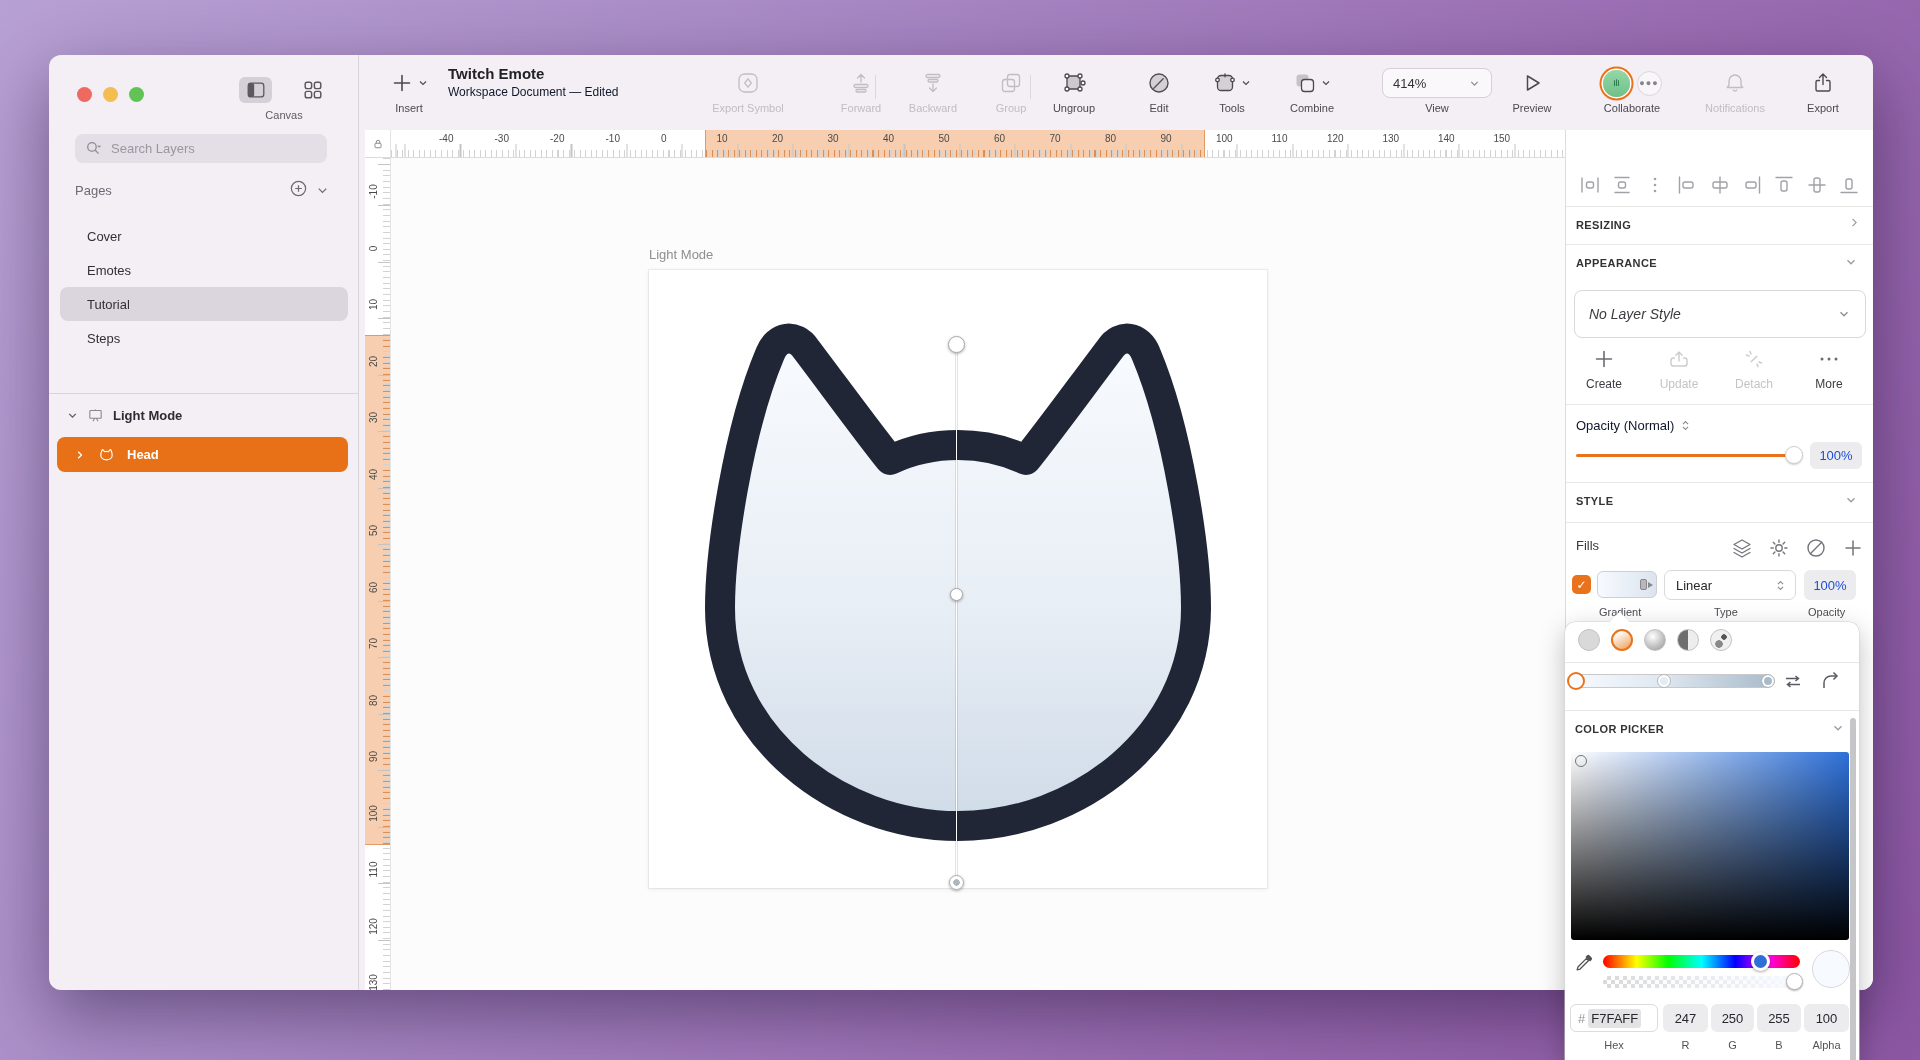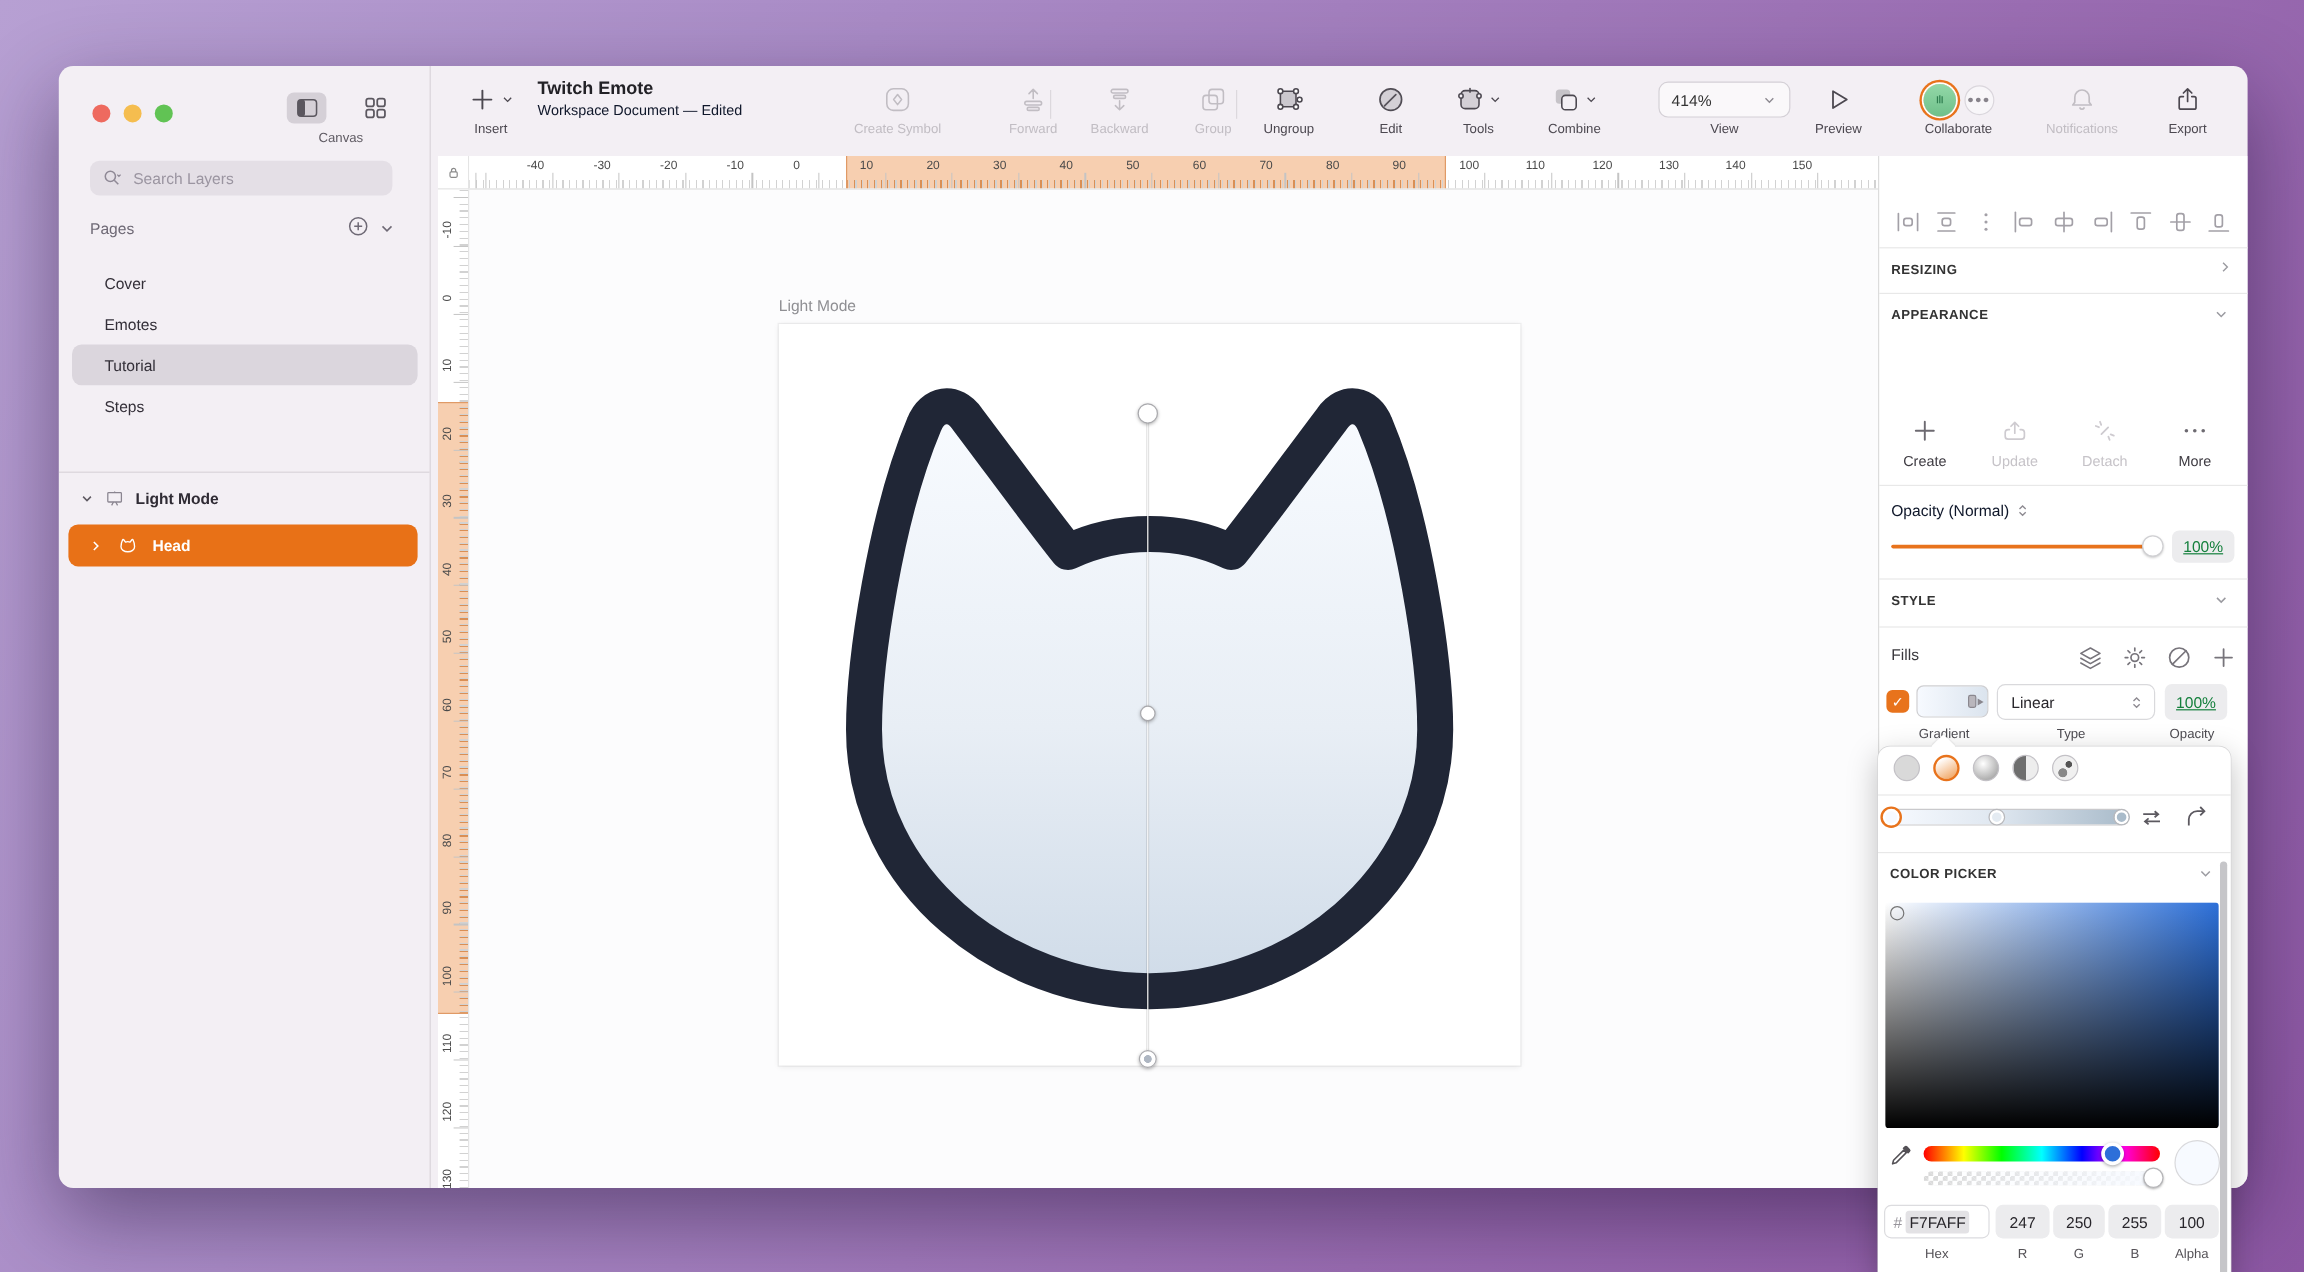--- a/index.html
+++ b/index.html
@@ -83,21 +83,21 @@
   .sec-head{position:absolute;left:10px;font-size:11px;font-weight:700;letter-spacing:.4px;color:#333;}
   .sec-chev{position:absolute;color:#9a9aa0;}
   .layer-style{position:absolute;left:8px;top:160px;width:292px;height:48px;border:1px solid #d9d9dc;border-radius:8px;
     display:flex;align-items:center;justify-content:space-between;padding:0 14px;font-size:14px;font-style:italic;color:#3c3c40;background:#fff;}
   .sty-btn{position:absolute;top:218px;width:76px;margin-left:-38px;display:flex;flex-direction:column;align-items:center;gap:7px;font-size:12px;color:#3e3b42;}
   .sty-btn .ic{height:22px;display:flex;align-items:center;color:#6d6a71;}
   .sty-btn.dis{color:#c6c3c8;} .sty-btn.dis .ic{color:#cecbd0;}
   .op-label{position:absolute;left:10px;top:288px;font-size:13px;color:#0f172a;display:flex;align-items:center;gap:5px;}
   .op-track{position:absolute;left:10px;top:324px;width:220px;height:3px;border-radius:2px;background:#e8731c;}
   .op-knob{position:absolute;left:219px;top:316px;width:18px;height:18px;border-radius:50%;background:#fff;border:1px solid #d0d0d3;box-shadow:0 1px 2px rgba(0,0,0,.2);}
-  .val-box{position:absolute;background:#ececee;border-radius:6px;font-size:13px;color:#15803d;display:flex;align-items:center;justify-content:center;text-decoration:underline;}
+  .val-box{position:absolute;background:#ececee;border-radius:6px;font-size:13px;color:#1d4ed8;display:flex;align-items:center;justify-content:center;}
   .fills-label{position:absolute;left:10px;top:408px;font-size:13px;color:#3a383d;}
   .fills-icons{position:absolute;right:8px;top:406px;display:flex;gap:13px;color:#77747b;}
   .chk{position:absolute;left:6px;top:445px;width:19px;height:19px;border-radius:5px;background:#e8731c;color:#fff;
     font-size:12px;font-weight:700;display:flex;align-items:center;justify-content:center;}
   .swatch{position:absolute;left:31px;top:441px;width:60px;height:27px;border-radius:6px;border:1px solid #cfcfd2;
     background:linear-gradient(90deg,#f7faff,#dbe4ee);display:flex;align-items:center;justify-content:flex-end;padding-right:3px;gap:1px;}
   .swatch .mini{width:7px;height:11px;border:1px solid #8a878e;border-radius:2px;background:#b9b6bc;}
   .swatch .tri{width:0;height:0;border-top:3.5px solid transparent;border-bottom:3.5px solid transparent;border-left:5px solid #8a878e;}
   .type-dd{position:absolute;left:98px;top:440px;width:132px;height:30px;border:1px solid #d9d9dc;border-radius:7px;
     display:flex;align-items:center;justify-content:space-between;padding:0 8px 0 11px;font-size:13px;color:#28262b;background:#fff;}
@@ -181,21 +181,21 @@
           </div>
           <div>Insert</div>
         </div>
         <div class="tb-item dis" style="left: 699px;">
           <div class="ic">
             <svg width="24" height="24" viewBox="0 0 24 24" fill="none" stroke="currentColor" stroke-width="1.3" stroke-linecap="round" stroke-linejoin="round">
               <rect x="3" y="3" width="18" height="18" rx="5.5"></rect>
               <path d="M12 7.8l3.3 4.2-3.3 4.2-3.3-4.2z"></path>
             </svg>
           </div>
-          <div>Create Symbol</div>
+          <div>Export Symbol</div>
         </div>
         <div class="tb-item dis" style="left: 812px;">
           <div class="ic">
             <svg width="24" height="24" viewBox="0 0 24 24" fill="none" stroke="currentColor" stroke-width="1.3" stroke-linecap="round" stroke-linejoin="round">
               <path d="M12 3.5v7.5M8.5 7L12 3.5 15.5 7"></path>
               <rect x="5" y="13.5" width="14" height="3" rx="1.5"></rect>
               <rect x="7" y="18.5" width="10" height="2.5" rx="1.25"></rect>
             </svg>
           </div>
           <div>Forward</div>
@@ -519,20 +519,26 @@
             <path d="M7 4.5l5.5 5.5L7 15.5"></path>
           </svg>
       </div>
       <div class="sec-div" style="top:114px"></div>
       <div class="sec-head" style="top:127px">APPEARANCE</div>
       <div class="sec-chev" style="left:278px;top:125px">
         <svg width="14" height="14" viewBox="0 0 20 20" fill="none" stroke="currentColor" stroke-width="1.8">
             <path d="M5 7.5l5 5 5-5"></path>
           </svg>
       </div>
+      <div class="layer-style">
+        <span>No Layer Style</span>
+        <svg width="14" height="14" viewBox="0 0 20 20" fill="none" stroke="#8d8a91" stroke-width="1.8">
+            <path d="M5 7.5l5 5 5-5"></path>
+          </svg>
+      </div>
       <div id="style-buttons">
           <div class="sty-btn" style="left: 38px;">
             <div class="ic">
               <svg width="24" height="24" viewBox="0 0 24 24" fill="none" stroke="currentColor" stroke-width="1.6" stroke-linecap="round" stroke-linejoin="round">
                 <path d="M12 4.5v15M4.5 12h15"></path>
               </svg>
             </div>
             <div>Create</div>
           </div>
           <div class="sty-btn dis" style="left: 113px;">

